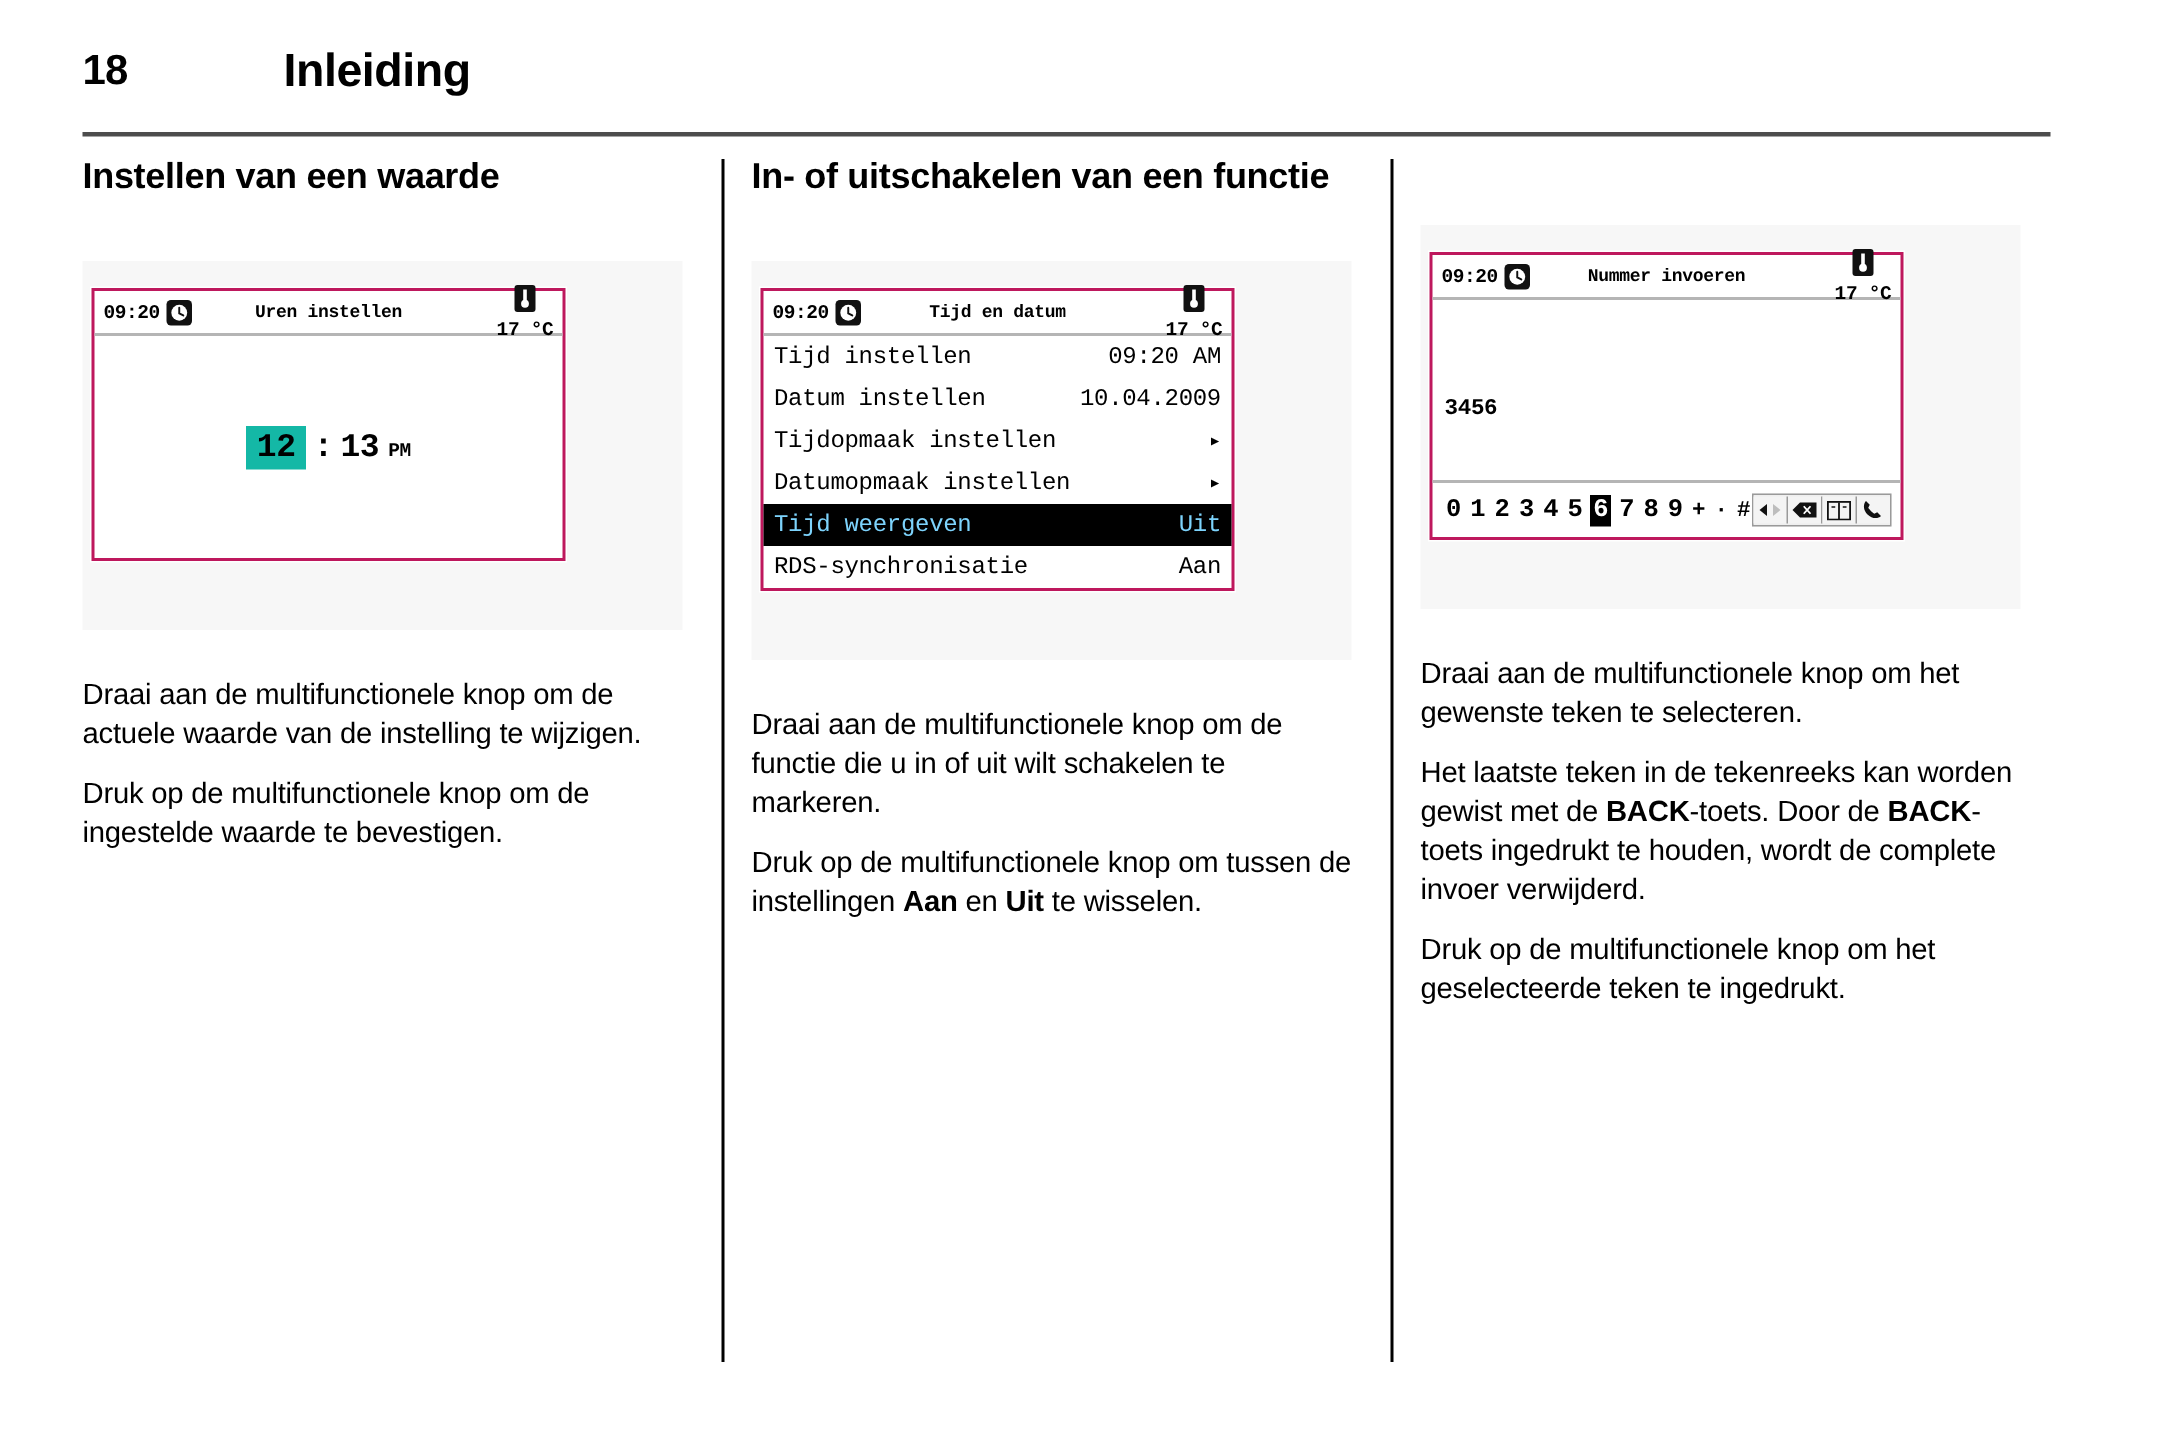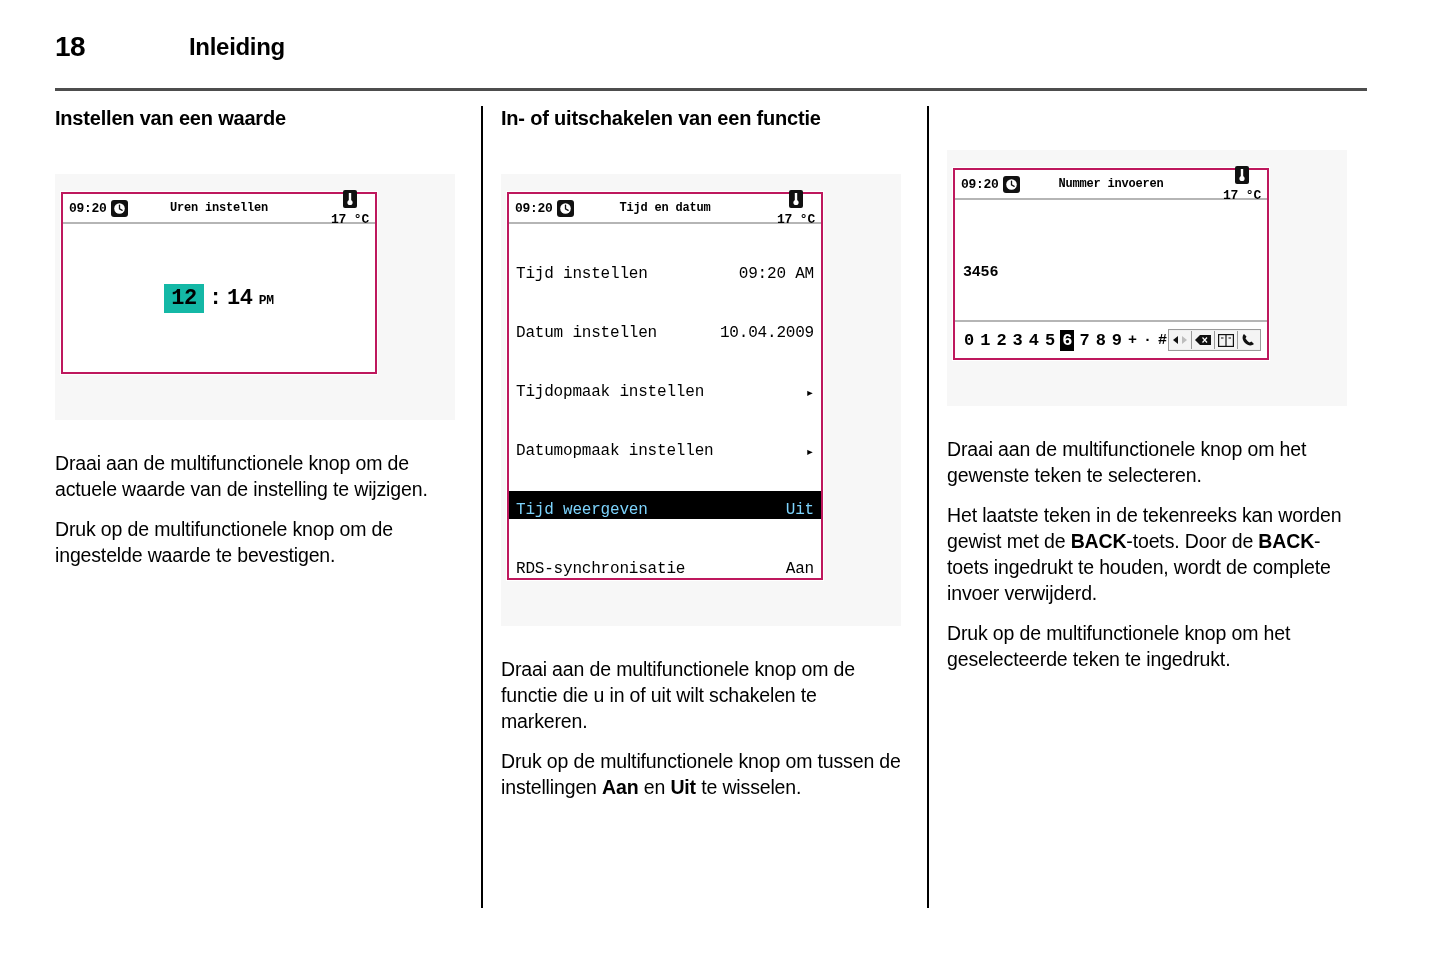--- a/index.html
+++ b/index.html
@@ -27,21 +27,21 @@
     align-items: center;
     gap: 16px;
   }
   .page-number {
     font-size: 28px;
     font-weight: bold;
     letter-spacing: -0.5px;
     width: 118px;
   }
   .page-title {
-    font-size: 24px;
+    font-size: 31px;
     font-weight: bold;
     letter-spacing: -0.3px;
   }
   .header-rule {
     position: absolute;
     left: 55px;
     top: 88px;
     width: 1312px;
     height: 3px;
     background: #4d4d4d;
@@ -64,21 +64,21 @@
   }
   .col-divider {
     width: 2px;
     background: #000000;
     margin-right: 18px;
     flex: 0 0 2px;
     height: 802px;
   }
 
   .col-heading {
-    font-size: 20px;
+    font-size: 24px;
     font-weight: bold;
     letter-spacing: -0.2px;
     margin: 0 0 0 0;
     line-height: 24px;
   }
 
   
   .figure {
     margin-top: 44px;
     background: #f7f7f7;
@@ -173,26 +173,25 @@
     padding: 2px 7px;
   }
   .value-sep { padding: 0 5px; }
   .value-ampm { font-size: 13px; font-weight: bold; margin-left: 6px; }
 
   
   .menu-list { padding: 0; }
   .menu-row {
     height: 28px;
     display: flex;
-    align-items: flex-end;
+    align-items: center;
     padding: 0 7px;
     box-sizing: border-box;
     font-size: 16px;
     letter-spacing: -0.2px;
-    margin-top: 31px;
   }
   .menu-row .mr-label { flex: 1; }
   .menu-row .mr-value { margin-left: auto; }
   .menu-row.selected {
     background: #000000;
     color: #7dd3fc;
   }
   .mr-arrow { font-size: 14px; }
 
   
@@ -297,21 +296,21 @@
                   <circle cx="4" cy="10.5" r="2.6" fill="#ffffff"></circle>
                 </svg>
             </span>
             <span class="status-temp">17 °C</span>
           </div>
         </div>
         <div class="value-area">
           <div class="value-row">
             <span class="value-hl">12</span>
             <span class="value-sep">:</span>
-            <span>14</span>
+            <span>13</span>
             <span class="value-ampm">PM</span>
           </div>
         </div>
       </div>
     </div>
 
     <div class="body-text">
       <p>Draai aan de multifunctionele knop om de actuele waarde van de instelling te wijzigen.</p>
       <p>Druk op de multifunctionele knop om de ingestelde waarde te bevestigen.</p>
     </div>

